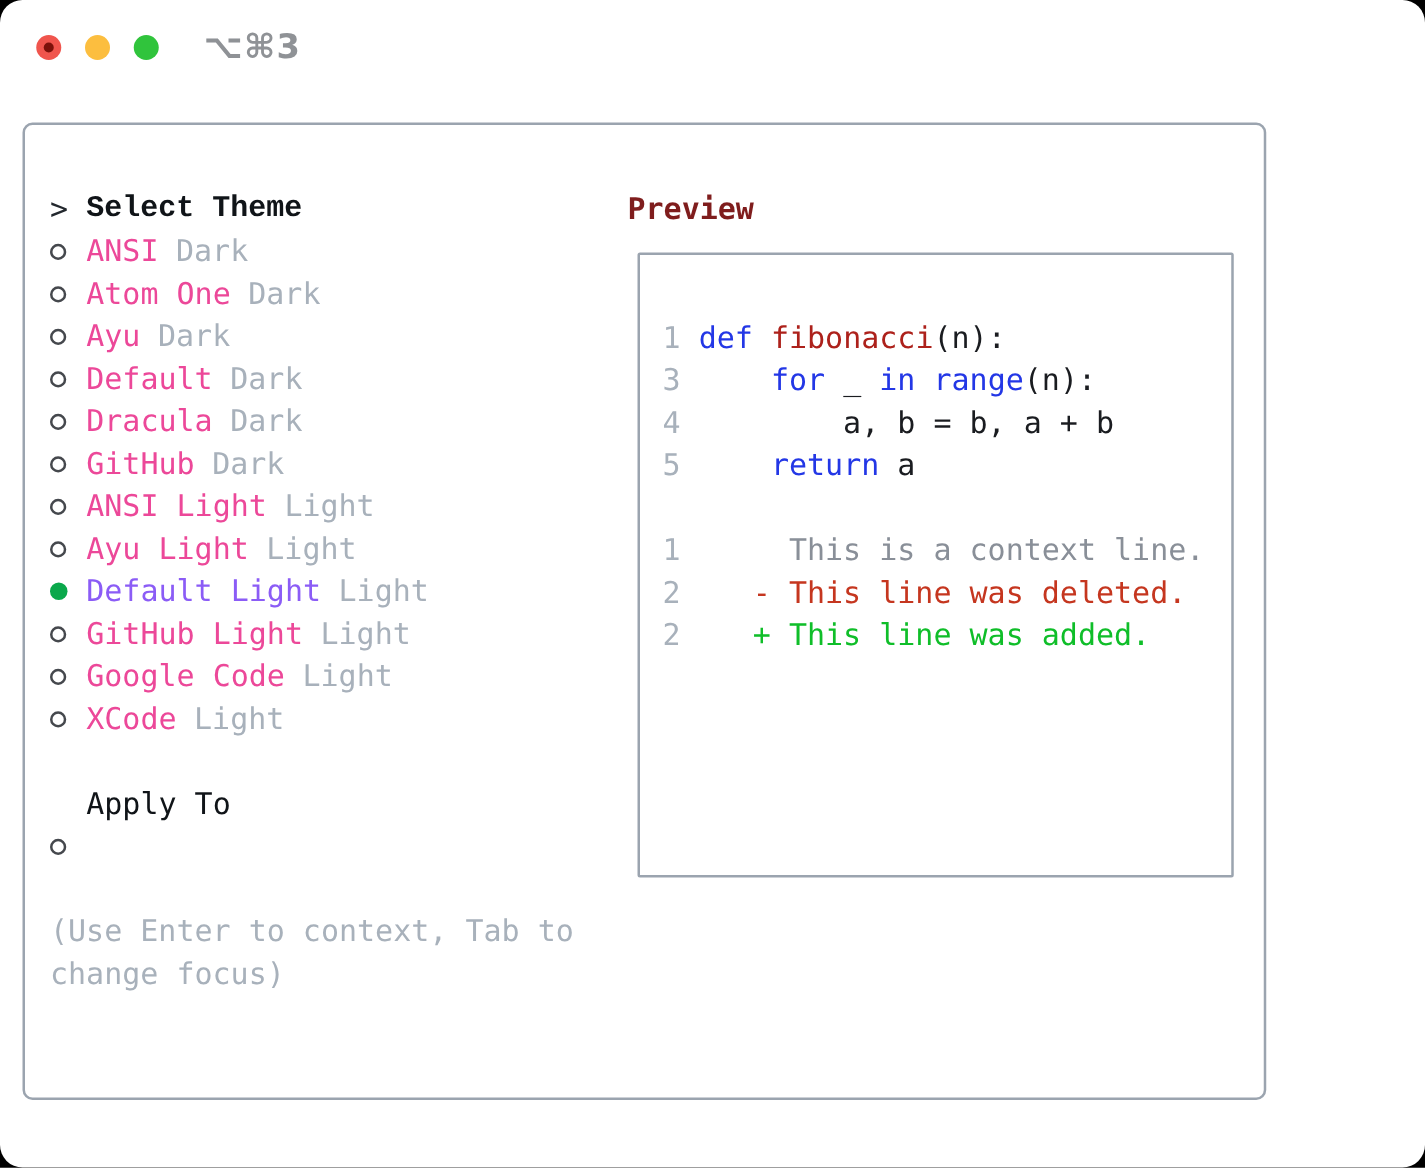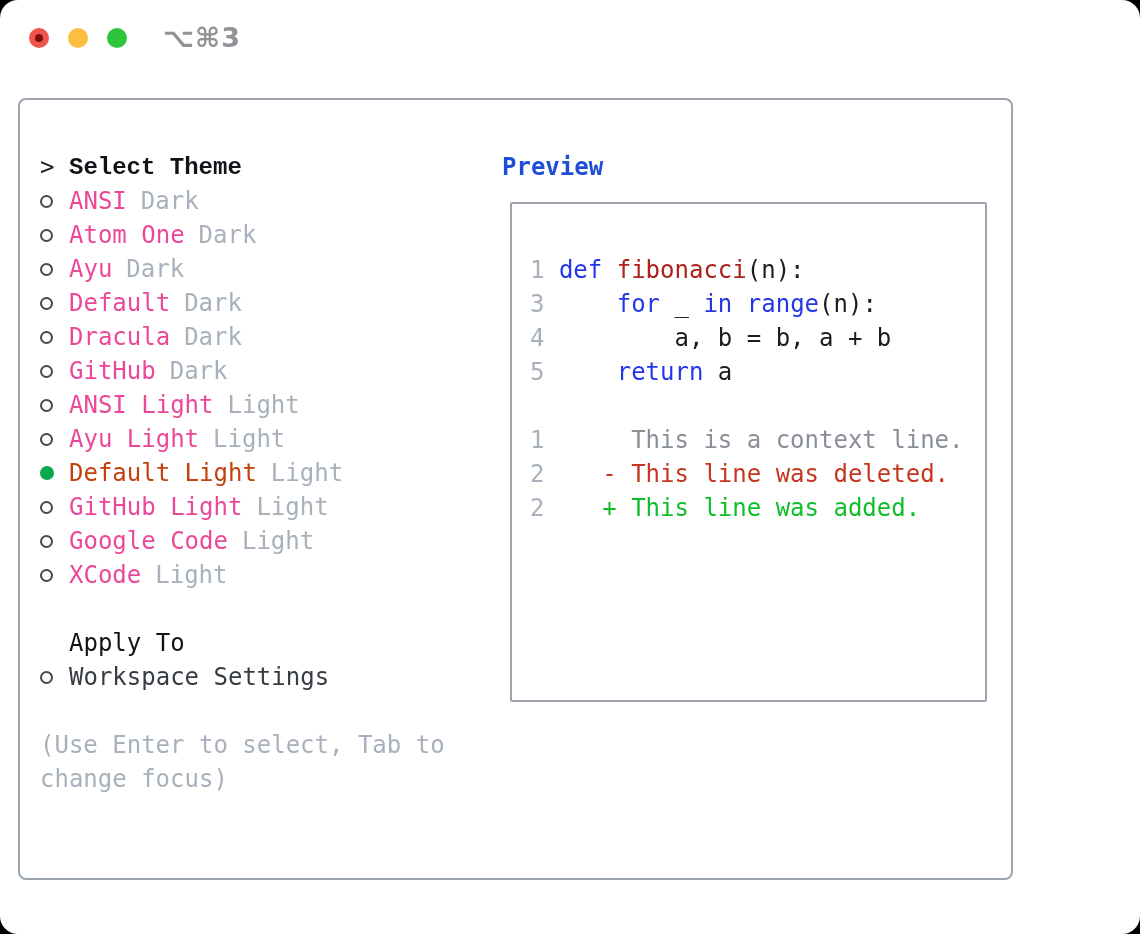--- a/index.html
+++ b/index.html
@@ -32,29 +32,29 @@
 
   .col-left { position:absolute; left:20px; top:50px; font-size:24px; color:#363c44; }
   .row { height:34px; display:flex; align-items:center; white-space:pre; }
   .row .slot { width:29px; flex:0 0 29px; display:flex; align-items:center; }
   .chev { color:#23282e; }
   .hdr { font-weight:bold; color:#101418;font-family:Liberation Mono, monospace; }
   .ring { width:13px; height:13px; border:2px solid #45484d; border-radius:50%; }
   .dotsel { width:14px; height:14px; border-radius:50%; background:#0aa84b; }
   .name { color:#ec4899; }
   .variant { color:#a8b1bb; margin-left:14px;text-align:center; }
-  .selected .name, .selected .label { color:#c2410c; }
+  .selected .name, .selected .label { color:#8b5cf6; }
   .label { color:#363c44; }
   .blankrow { height:34px; }
   .help { color:#a8b1bb; height:34px; line-height:34px; white-space:pre; }
 
   
   .preview-hdr {
     position:absolute; left:482px; top:50px; height:34px; line-height:34px;
-    font-size:24px; font-weight:bold; color:#1d4ed8;
+    font-size:24px; font-weight:bold; color:#7f1d1d;
   }
   .preview-box {
     position:absolute; left:490px; top:102px; width:477px; height:500px;
     border:2px solid #9ba4af; border-radius:2px;
     padding:49px 0 0 18px; overflow:hidden;
   }
   .pline { white-space:pre; height:34px; line-height:34px; font-size:24px; color:#1a1c20; }
   .ln  { color:#a8b1bb; }
   .kw  { color:#2337e6; }
   .fn  { color:#ad211b; }
@@ -120,26 +120,26 @@
       <div class="row">
         <span class="slot"><span class="ring"></span></span><span class="name">XCode</span><span class="variant">Light</span>
       </div>
 
       <div class="blankrow"></div>
 
       <div class="row">
         <span class="slot"></span><span class="label" style="color:#101418;">Apply To</span>
       </div>
       <div class="row">
-        <span class="slot"><span class="ring"></span></span><span class="label">Workspace Settings</span>
+        <span class="slot"><span class="ring"></span></span>
       </div>
 
       <div class="blankrow"></div>
 
-      <div class="help">(Use Enter to select, Tab to</div>
+      <div class="help">(Use Enter to context, Tab to</div>
       <div class="help">change focus)</div>
     </div>
 
     <div class="preview-hdr">Preview</div>
 
     <div class="preview-box">
       <div class="pline"><span class="ln">1</span><span> </span><span class="kw">def</span><span> </span><span class="fn">fibonacci</span><span>(n):</span></div>
       <div class="pline"><span class="ln">3</span><span>     </span><span class="kw">for</span><span> _ </span><span class="kw">in</span><span> </span><span class="kw">range</span><span>(n):</span></div>
       <div class="pline"><span class="ln">4</span><span>         a, b = b, a + b</span></div>
       <div class="pline"><span class="ln">5</span><span>     </span><span class="kw">return</span><span> a</span></div>

